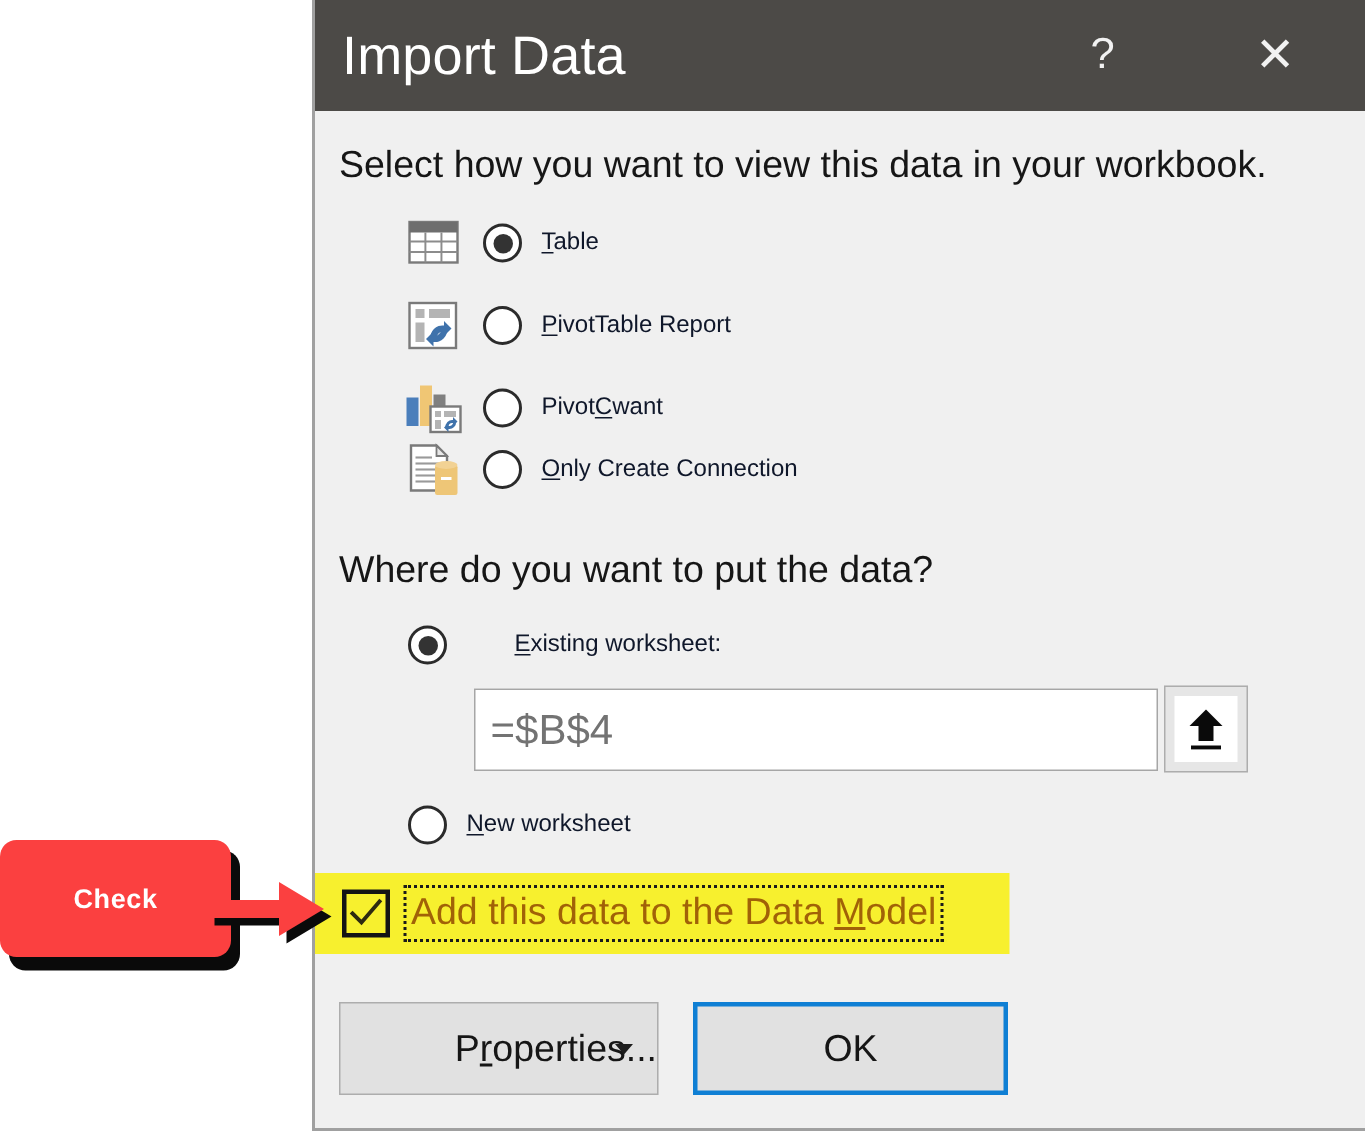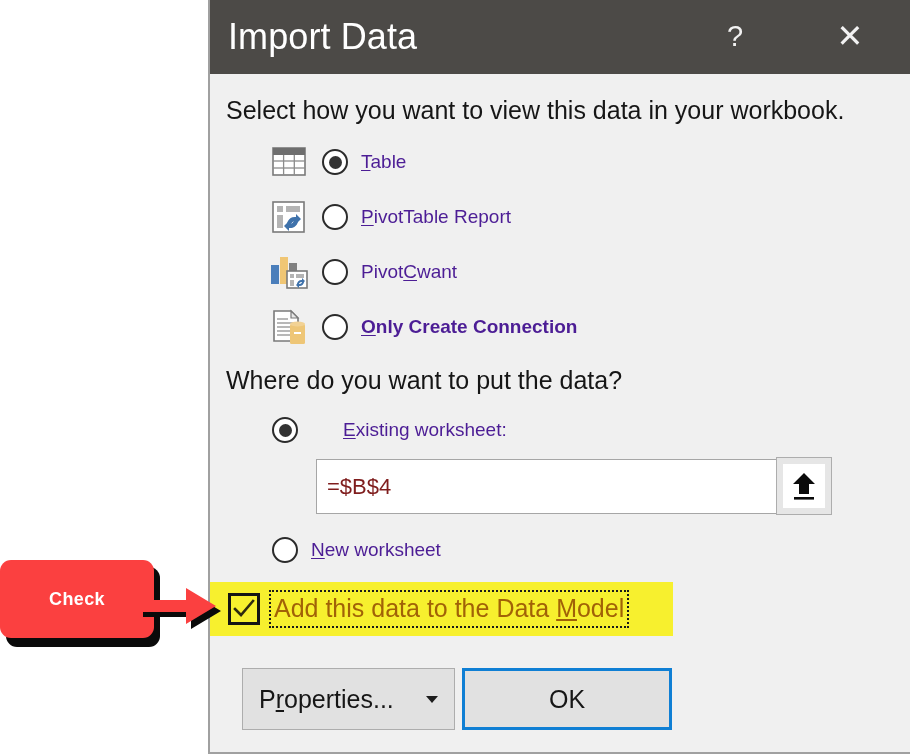--- a/index.html
+++ b/index.html
@@ -109,30 +109,30 @@
   .radio.checked::after {
     content: "";
     position: absolute;
     left: 50%; top: 50%;
     width: 13px; height: 13px;
     margin: -6.5px 0 0 -6.5px;
     border-radius: 50%;
     background: #333333;
   }
   .opt-label {
-    font-size: 19px;
-    color: #4c1d95;
+    font-size: 16px;
+    color: #0f172a;
     white-space: nowrap;
   }
   .opt-label u { text-decoration: underline; text-underline-offset: 2px; }
 
   #row-table      { top: 66px; }
   #row-pivottable { top: 121px; }
   #row-pivotchart { top: 176px; }
-  #row-onlyconn   { top: 231px; font-weight: bold; }
+  #row-onlyconn   { top: 217px; }
 
   
   #row-existing {
     position: absolute;
     left: 62px;
     top: 336px;
     height: 40px;
     display: flex;
     align-items: center;
     cursor: default;
@@ -152,28 +152,28 @@
   #range-wrap {
     position: absolute;
     left: 106px;
     top: 385px;
     width: 513px;
     height: 55px;
   }
   #range-input {
     position: absolute;
     left: 0; top: 0;
-    width: 508px;
+    width: 456px;
     height: 55px;
     box-sizing: border-box;
     border: 1.5px solid #a6a6a6;
     background: #ffffff;
     font-family: "Liberation Sans", sans-serif;
-    font-size: 22px;
-    color: #7f1d1d;
+    font-size: 28px;
+    color: #737373;
     padding: 0 10px;
     outline: none;
   }
   #range-picker {
     position: absolute;
     left: 460px;
     top: -2px;
     width: 56px;
     height: 58px;
     box-sizing: border-box;
@@ -242,23 +242,23 @@
     font-size: 25px;
     color: #161616;
     display: flex;
     align-items: center;
     justify-content: center;
     cursor: default;
     white-space: nowrap;
   }
   .btn u { text-decoration: underline; text-underline-offset: 2px; }
   #btn-properties {
-    left: 32px;  top: 594px; width: 213px; height: 62px;
-    justify-content: flex-start;
-    padding-left: 16px;
+    left: 16px;  top: 594px; width: 213px; height: 62px;
+    justify-content: flex-end;
+    padding-left: 30px;
   }
   #prop-caret {
     position: absolute;
     right: 16px;
     top: 50%;
     margin-top: -3px;
     width: 0; height: 0;
     border-left: 6px solid transparent;
     border-right: 6px solid transparent;
     border-top: 7px solid #1d1d1d;

